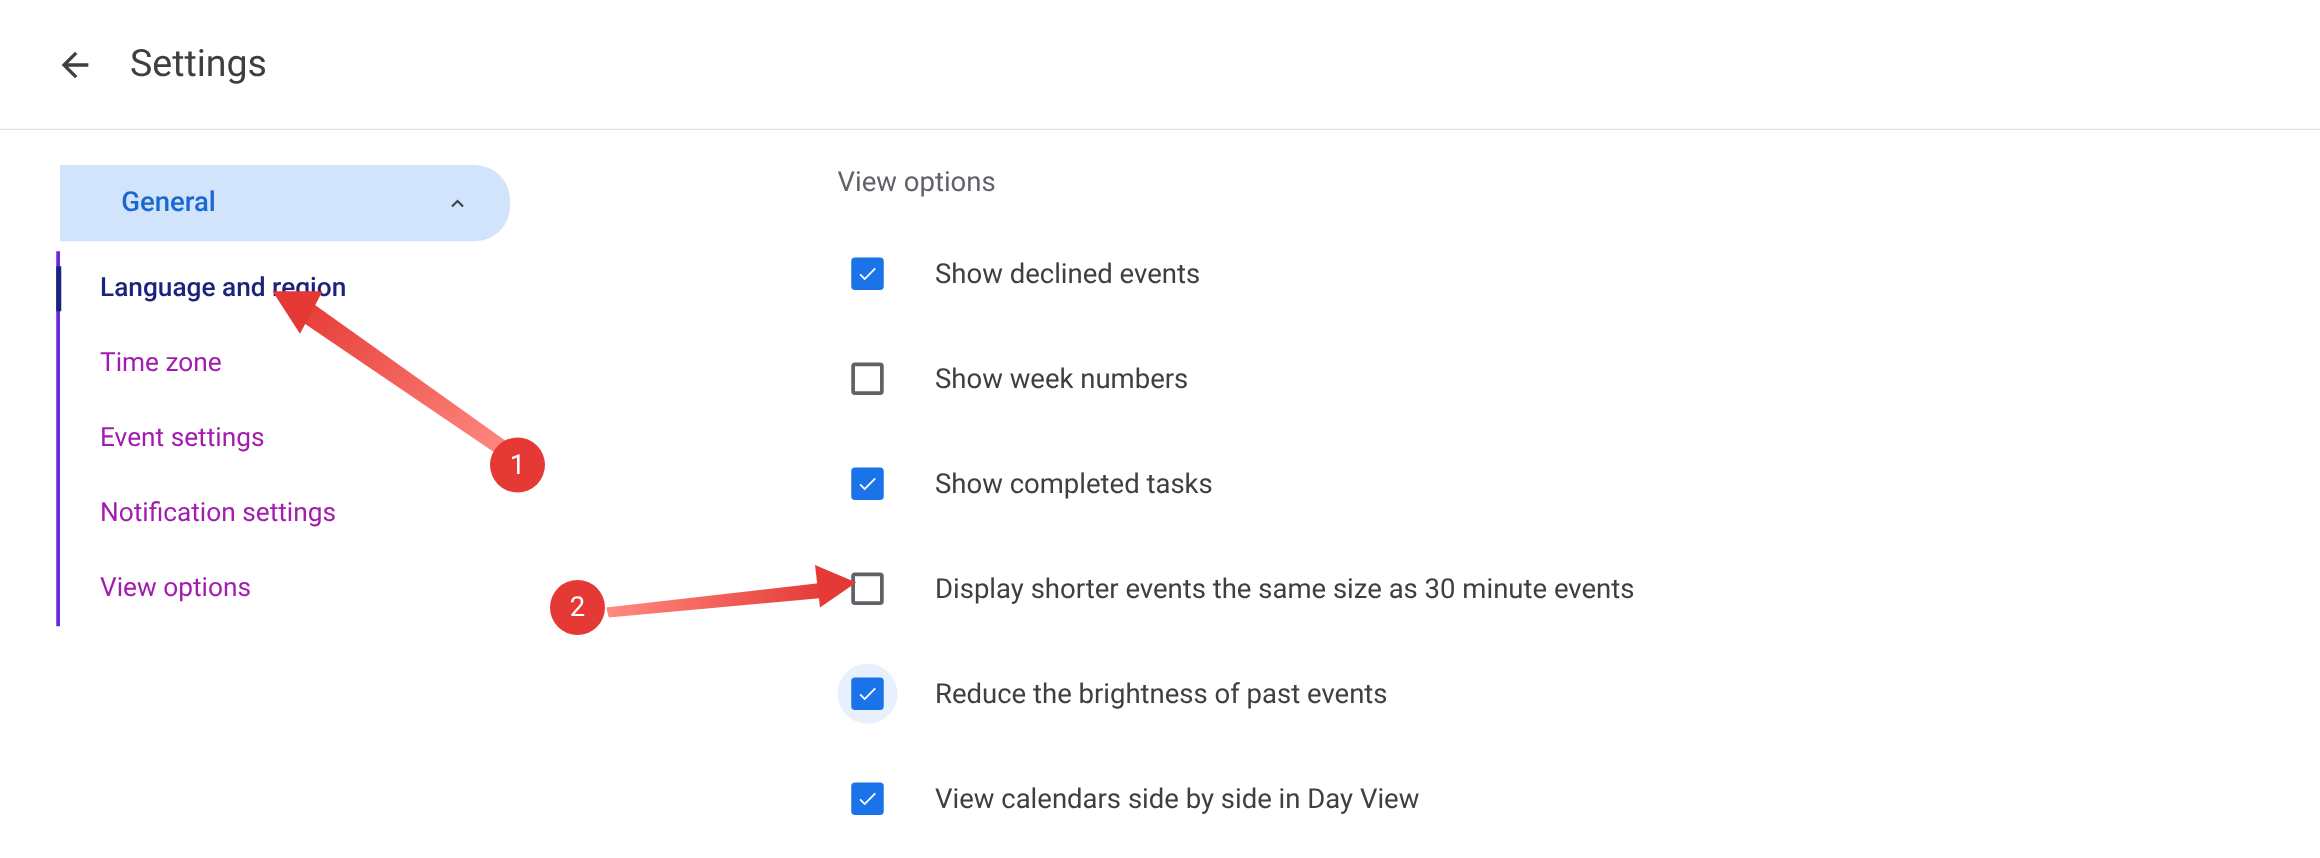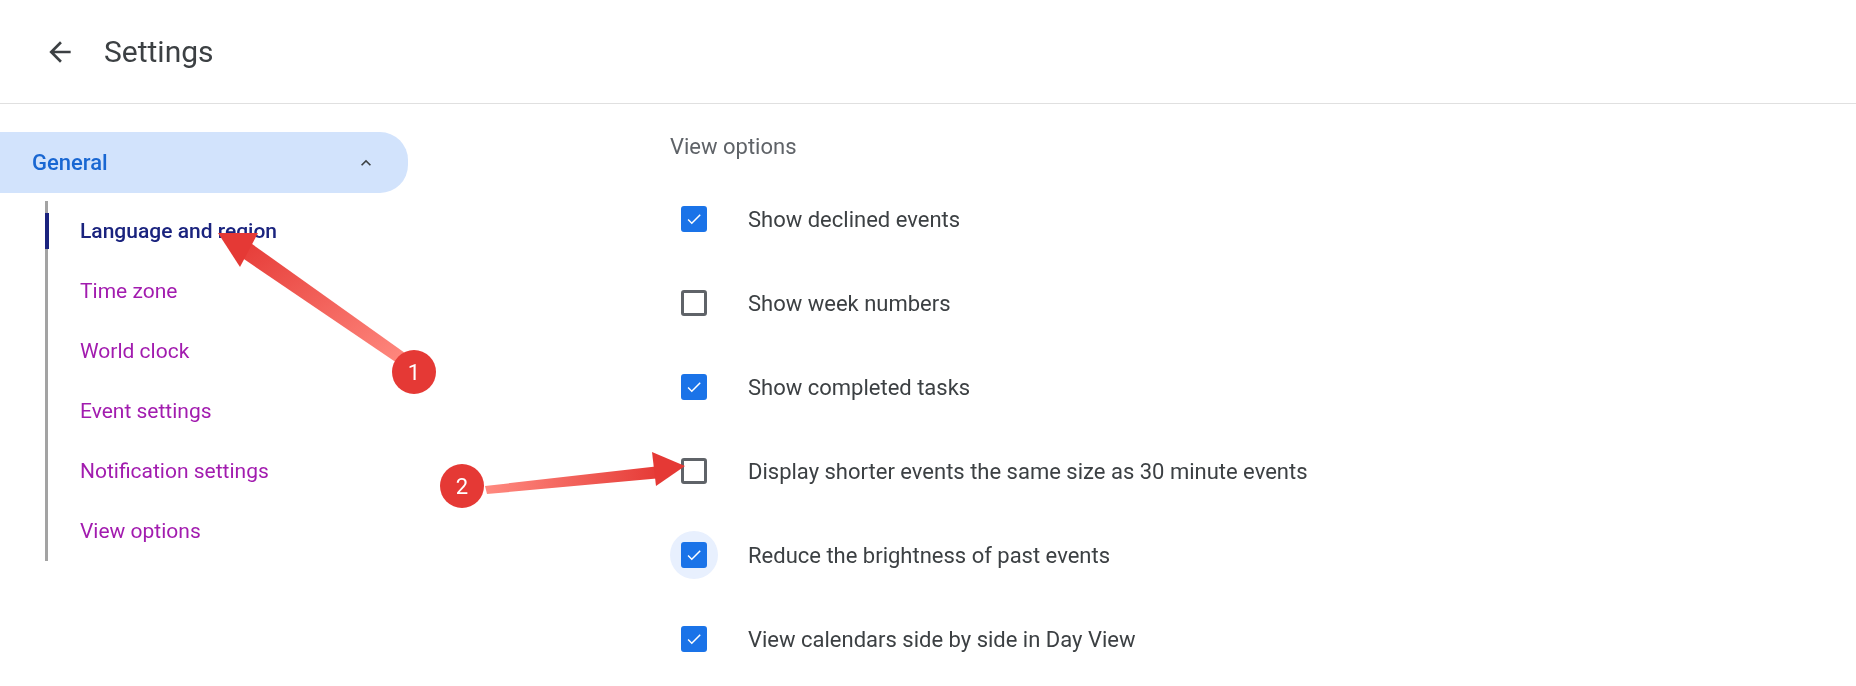--- a/index.html
+++ b/index.html
@@ -44,43 +44,44 @@
     .content {
       display: flex;
     }
     .sidebar {
       width: 420px;
       padding-top: 28px;
     }
     .category-header {
       background: #d2e3fc;
       border-radius: 0 28px 28px 0;
-      padding: 18px 32px 18px 32px;
+      padding: 18px 32px 18px 49px;
       margin-right: 12px;
       display: flex;
       align-items: center;
       justify-content: space-between;
       cursor: pointer;
+      margin-left: 48px;
     }
     .category-header-text {
       color: #1967d2;
       font-size: 22px;
       font-weight: 500;
     }
     .chevron {
       width: 20px;
       height: 20px;
     }
     .chevron svg {
       width: 20px;
       height: 20px;
       fill: #3c4043;
     }
     .sub-items {
-      border-left: 3px solid #a3a3a3;
+      border-left: 3px solid #6d28d9;
       margin-left: 45px;
       margin-top: 8px;
     }
     .sub-item {
       padding: 18px 0 18px 32px;
       font-size: 21px;
       color: #a21caf;
       cursor: pointer;
       position: relative;
     }
@@ -184,23 +185,20 @@
             <path d="M7.41 15.41L12 10.83l4.59 4.58L18 14l-6-6-6 6z"></path>
           </svg>
       </span>
     </div>
     <div class="sub-items">
       <div class="sub-item active">
         <span>Language and region</span>
       </div>
       <div class="sub-item">
         <span>Time zone</span>
-      </div>
-      <div class="sub-item">
-        <span>World clock</span>
       </div>
       <div class="sub-item">
         <span>Event settings</span>
       </div>
       <div class="sub-item">
         <span>Notification settings</span>
       </div>
       <div class="sub-item">
         <span>View options</span>
       </div>

